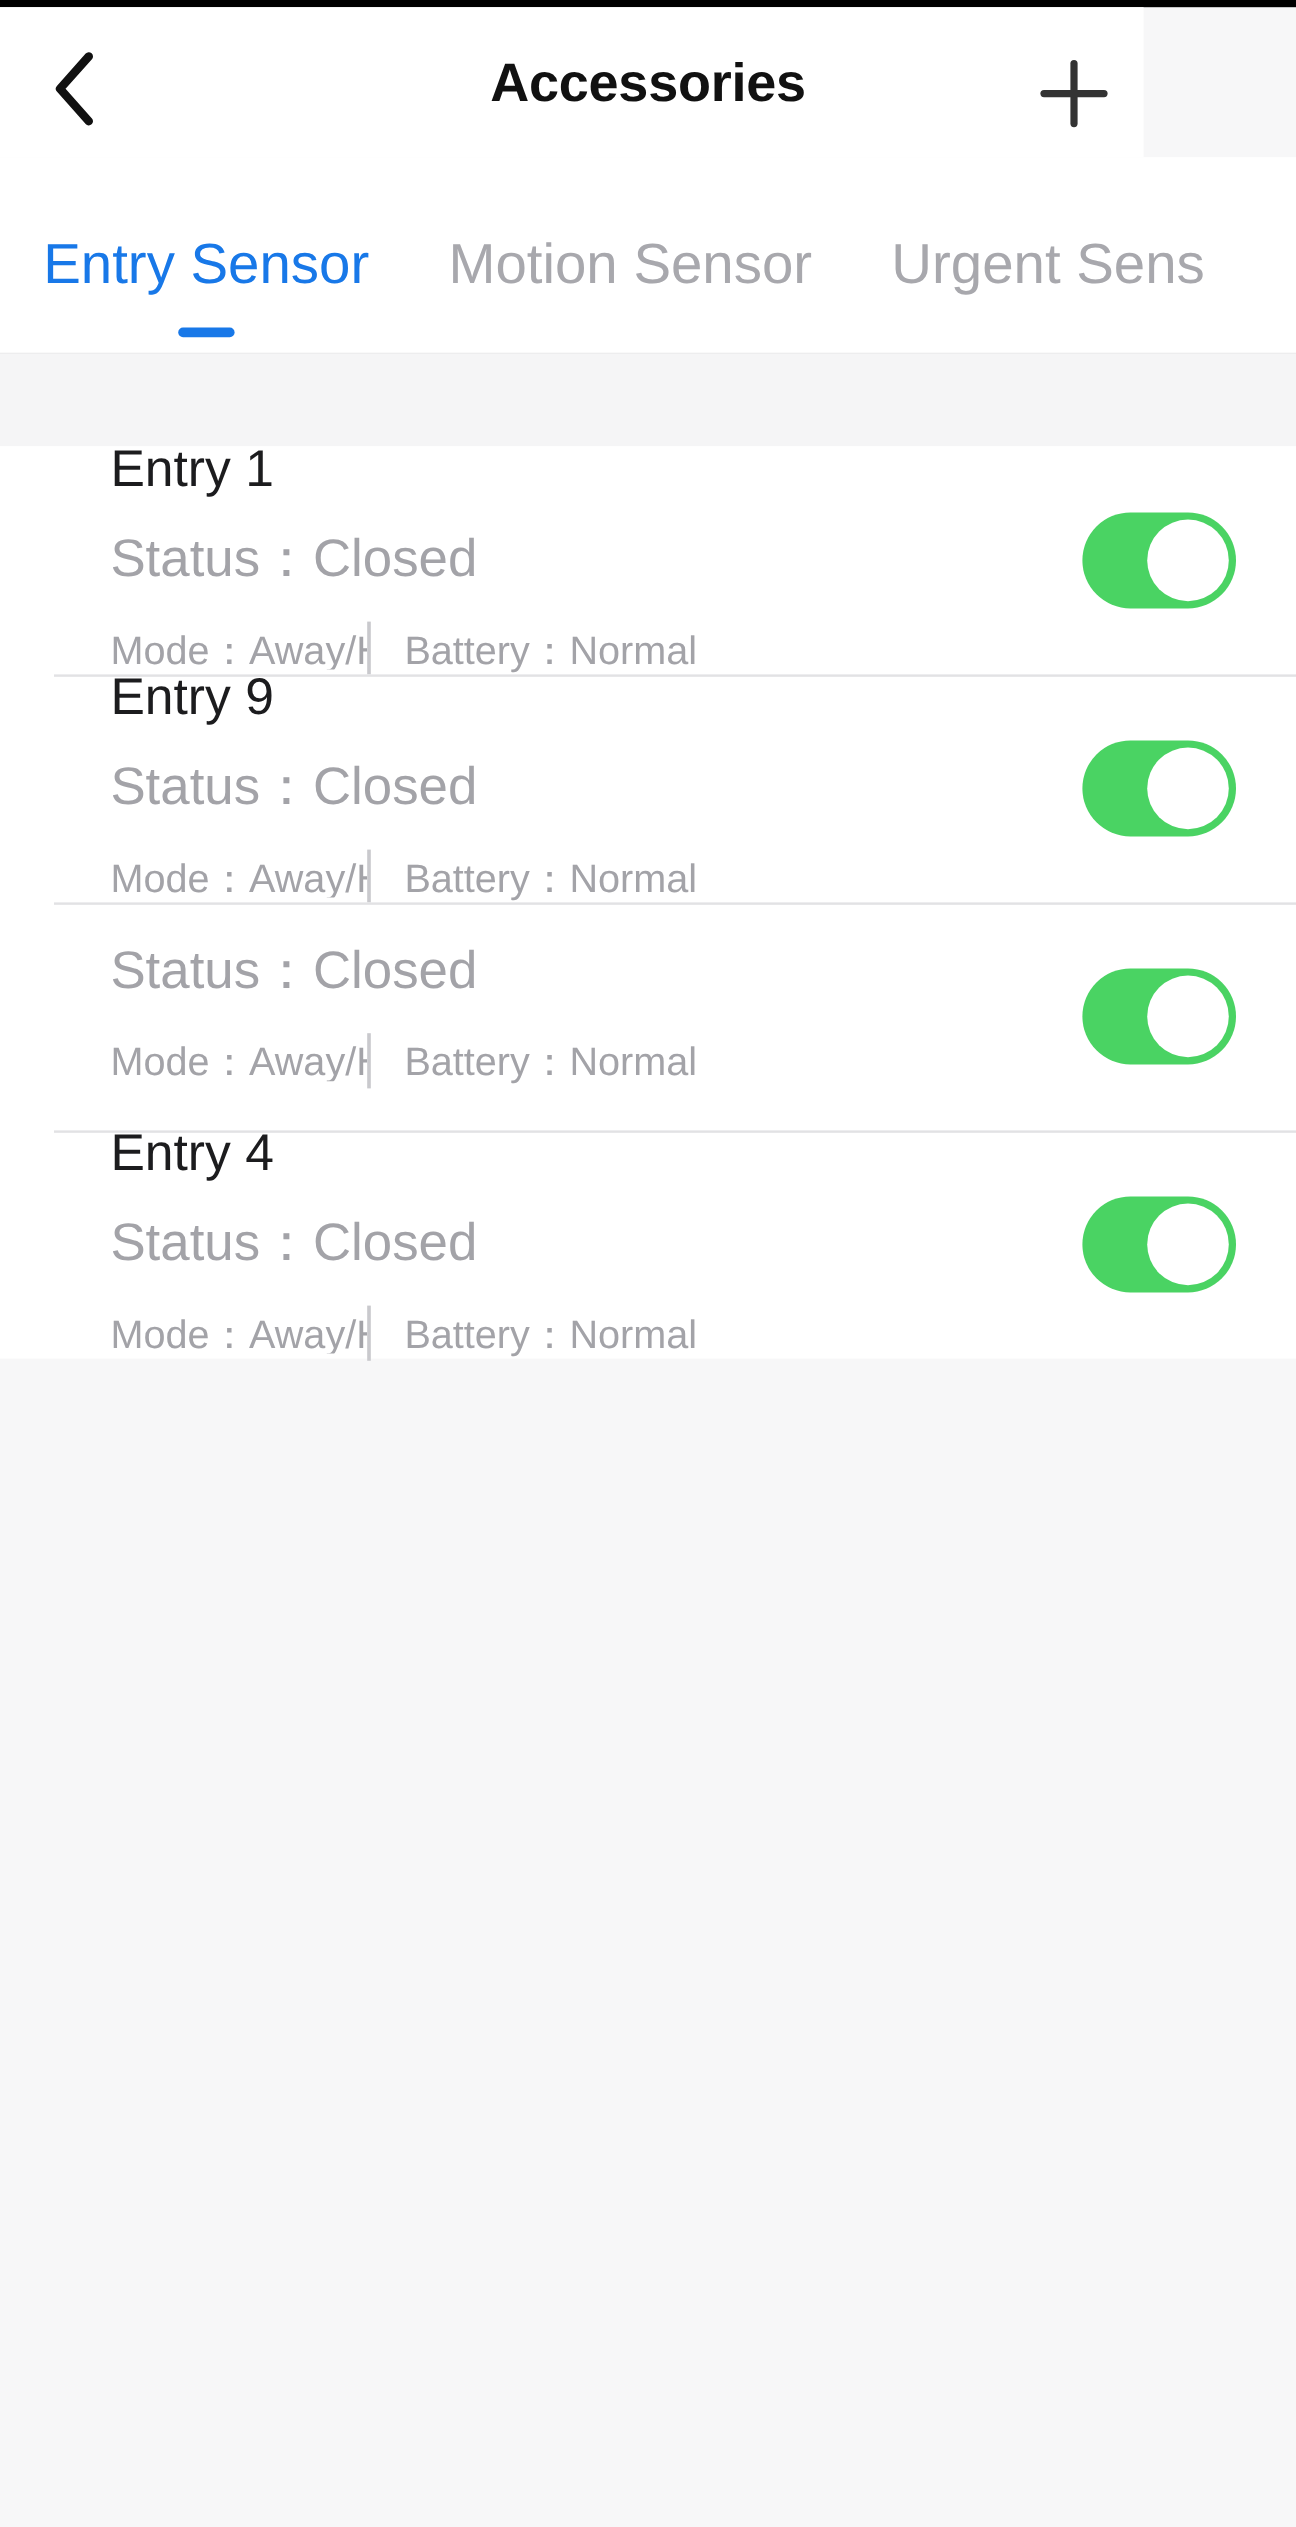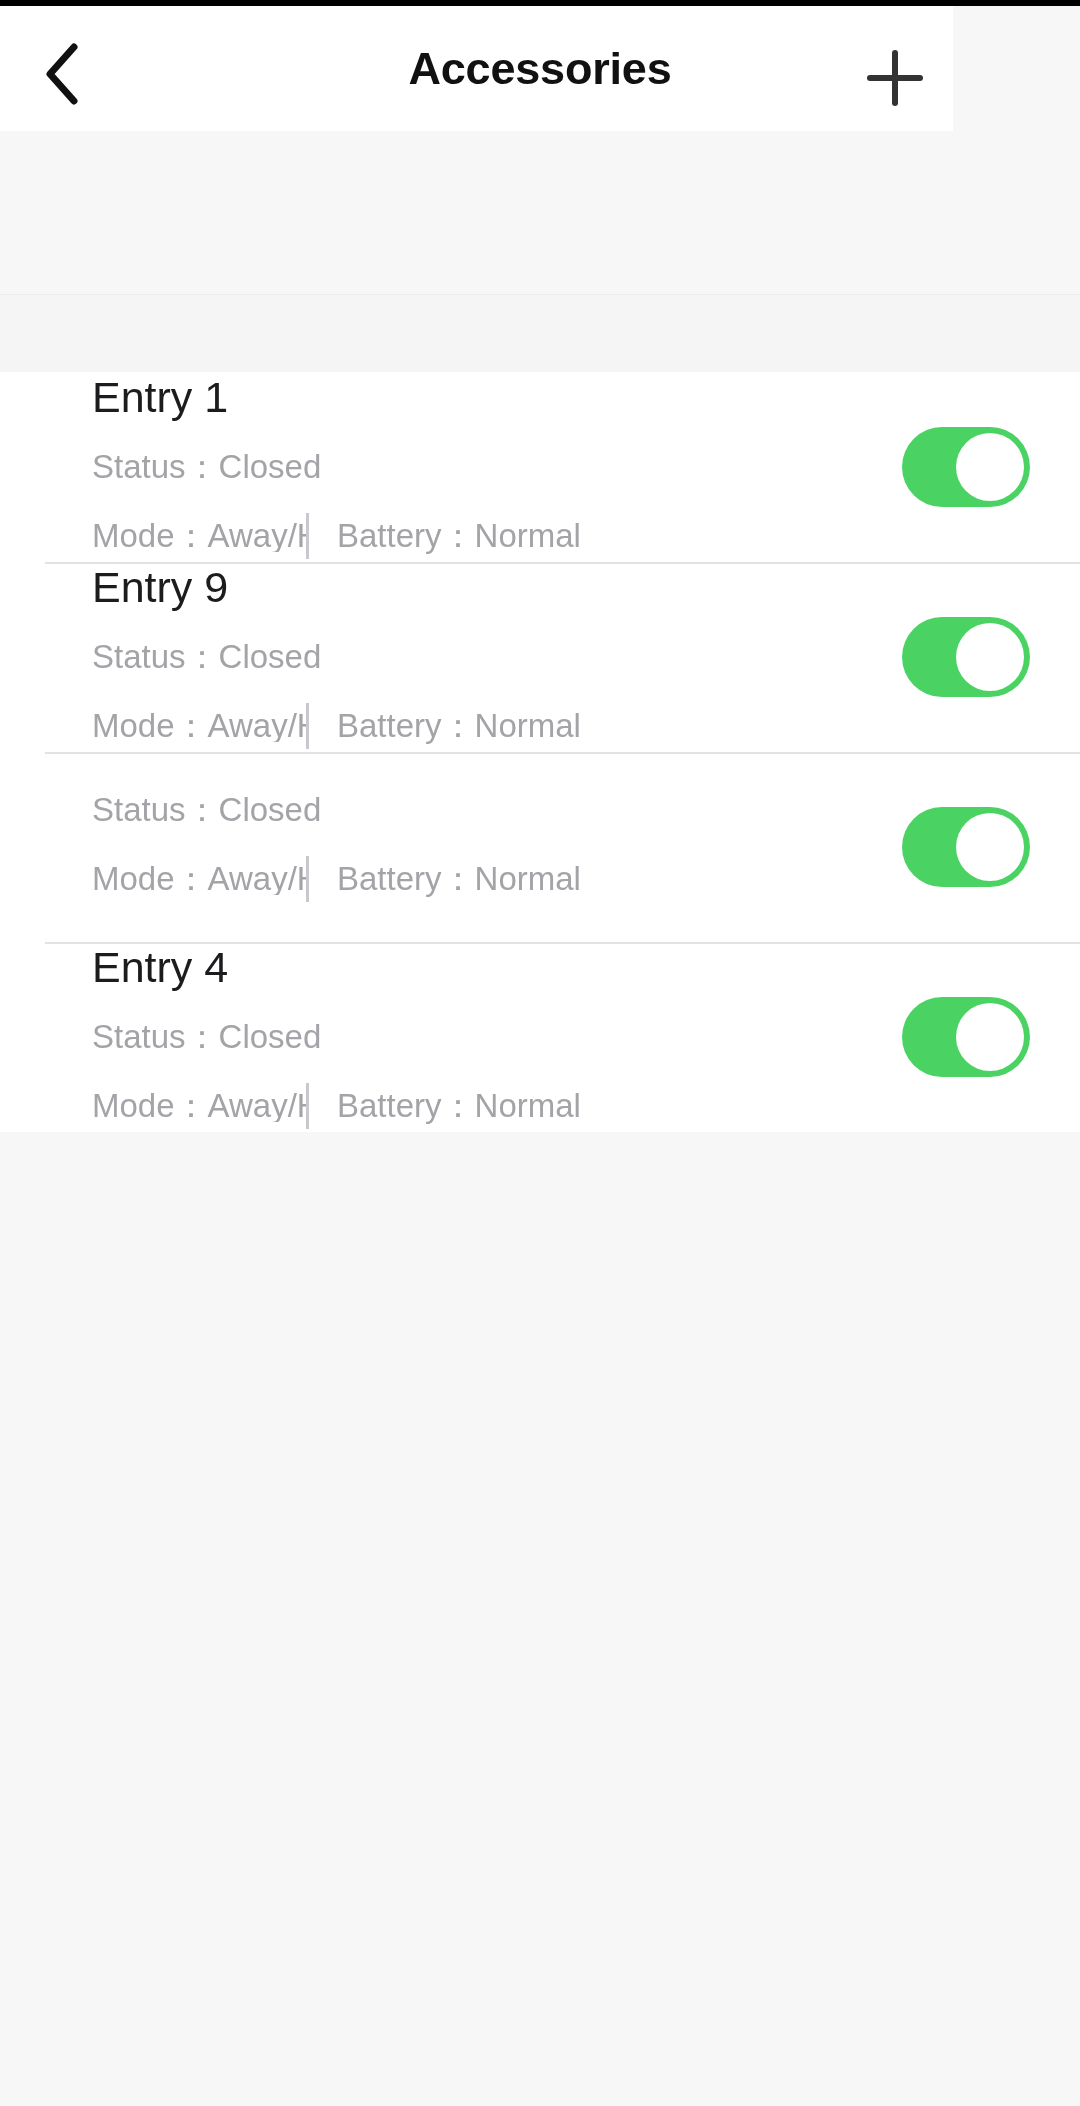--- a/index.html
+++ b/index.html
@@ -136,21 +136,21 @@
     justify-content:center;
     gap:12px;
   }
   .row-title {
     font-size:43px;
     color:#1c1c1e;
     line-height:1;
     margin-bottom:19px;
   }
   .row-status {
-    font-size:33px;
+    font-size:44px;
     color:#a3a3a8;
     line-height:1;
     margin-bottom:18px;
   }
   .row-meta {
     font-size:33px;
     color:#a3a3a8;
     line-height:1;
     display:flex;
     align-items:center;
@@ -221,20 +221,38 @@
     <div class="add-btn">
       <span>
         <svg width="62" height="62" viewBox="0 0 62 62">
           <line x1="31" y1="6" x2="31" y2="56" stroke="#333333" stroke-width="6" stroke-linecap="round"></line>
           <line x1="6" y1="31" x2="56" y2="31" stroke="#333333" stroke-width="6" stroke-linecap="round"></line>
         </svg>
       </span>
     </div>
   </div>
 
+  <div class="tabbar">
+    <div class="tabstrip">
+
+      <div class="tab active">
+        <span>Entry Sensor</span>
+        <span class="underline"></span>
+      </div>
+
+      <div class="tab">
+        <span>Motion Sensor</span>
+      </div>
+
+      <div class="tab">
+        <span>Urgent Sens</span>
+      </div>
+
+    </div>
+  </div>
 
   <div class="gray-gap"></div>
 
   <div class="list-card">
 
     <div class="row">
       <div class="row-text">
         <div class="row-title">Entry 1</div>
         <div class="row-status">
           <span>Status：</span><span>Closed</span>

